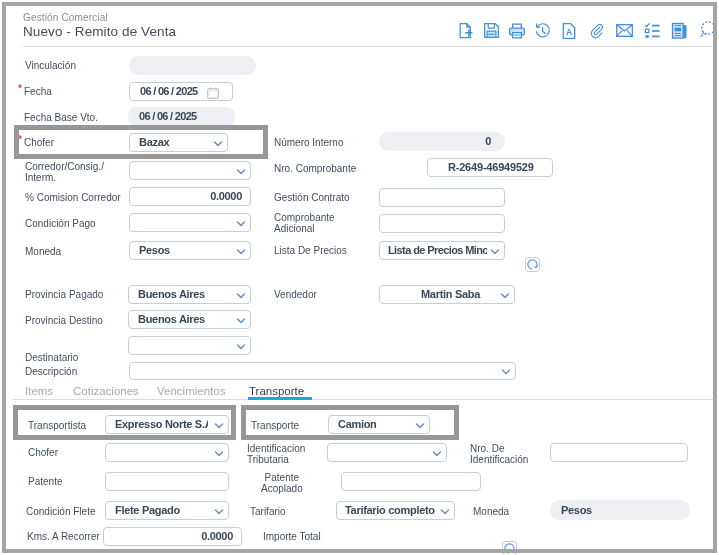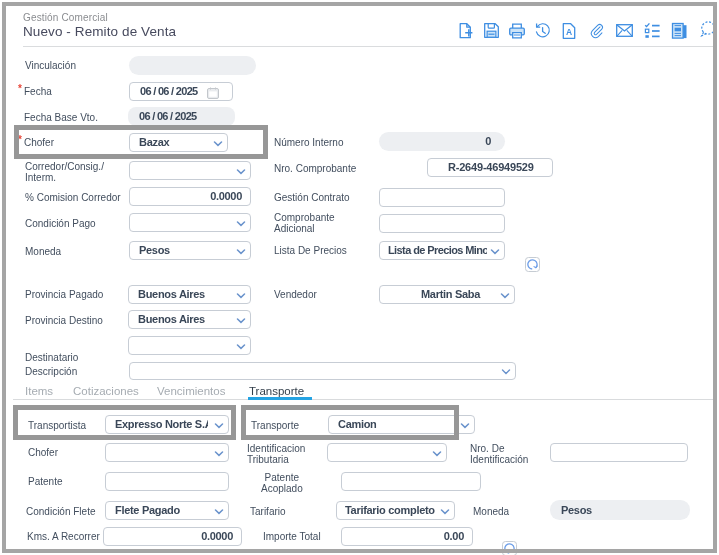--- a/index.html
+++ b/index.html
@@ -191,21 +191,21 @@
 <div class="hl" style="left:241px;top:405px;width:218px;height:35px;"></div>
 
 <div class="lab" style="left:28px;top:420px;">Transportista</div>
 <div class="in" style="left:105px;top:415px;width:124px;">
   <span style="display:inline-block;width:93px;overflow:hidden;vertical-align:top;">Expresso Norte S.A</span>
   <svg class="cv" viewBox="0 0 10 6">
         <path d="M1.5 1 L5 4.4 L8.5 1" fill="none" stroke="#6a93cc" stroke-width="1.5" stroke-linecap="round"></path>
       </svg>
 </div>
 <div class="lab" style="left:251px;top:420px;">Transporte</div>
-<div class="in" style="left:328px;top:415px;width:147px;">Camion
+<div class="in" style="left:328px;top:415px;width:102px;">Camion
   <svg class="cv" viewBox="0 0 10 6">
         <path d="M1.5 1 L5 4.4 L8.5 1" fill="none" stroke="#6a93cc" stroke-width="1.5" stroke-linecap="round"></path>
       </svg>
 </div>
 
 <div class="lab" style="left:28px;top:447px;">Chofer</div>
 <div class="in" style="left:105px;top:443px;width:124px;">
   <svg class="cv" viewBox="0 0 10 6">
         <path d="M1.5 1 L5 4.4 L8.5 1" fill="none" stroke="#6a93cc" stroke-width="1.5" stroke-linecap="round"></path>
       </svg>
@@ -235,21 +235,20 @@
   <svg class="cv" viewBox="0 0 10 6">
         <path d="M1.5 1 L5 4.4 L8.5 1" fill="none" stroke="#6a93cc" stroke-width="1.5" stroke-linecap="round"></path>
       </svg>
 </div>
 <div class="lab" style="left:473px;top:506px;">Moneda</div>
 <div class="pill" style="left:550px;top:500px;width:140px;height:20px;line-height:20px;">Pesos</div>
 
 <div class="lab" style="left:27px;top:531px;">Kms. A Recorrer</div>
 <div class="in num" style="left:103px;top:527px;width:139px;">0.0000</div>
 <div class="lab" style="left:263px;top:531px;">Importe Total</div>
-<div class="in num" style="left:341px;top:527px;width:132px;">0.00</div>
 
 <div style="position:absolute;left:502px;top:541px;width:15px;height:15px;border:1px solid #c6ccd3;border-radius:3.5px;background:#fff;">
   <svg width="11" height="11" viewBox="0 0 11 11" style="position:absolute;left:1px;top:1px;">
         <path d="M5.2 10 A4.6 4.6 0 1 1 8.8 8.6" fill="none" stroke="#6d9ee8" stroke-width="1.3"></path>
       </svg>
 </div>
 
 <div id="frame"></div>
 </div>
 

